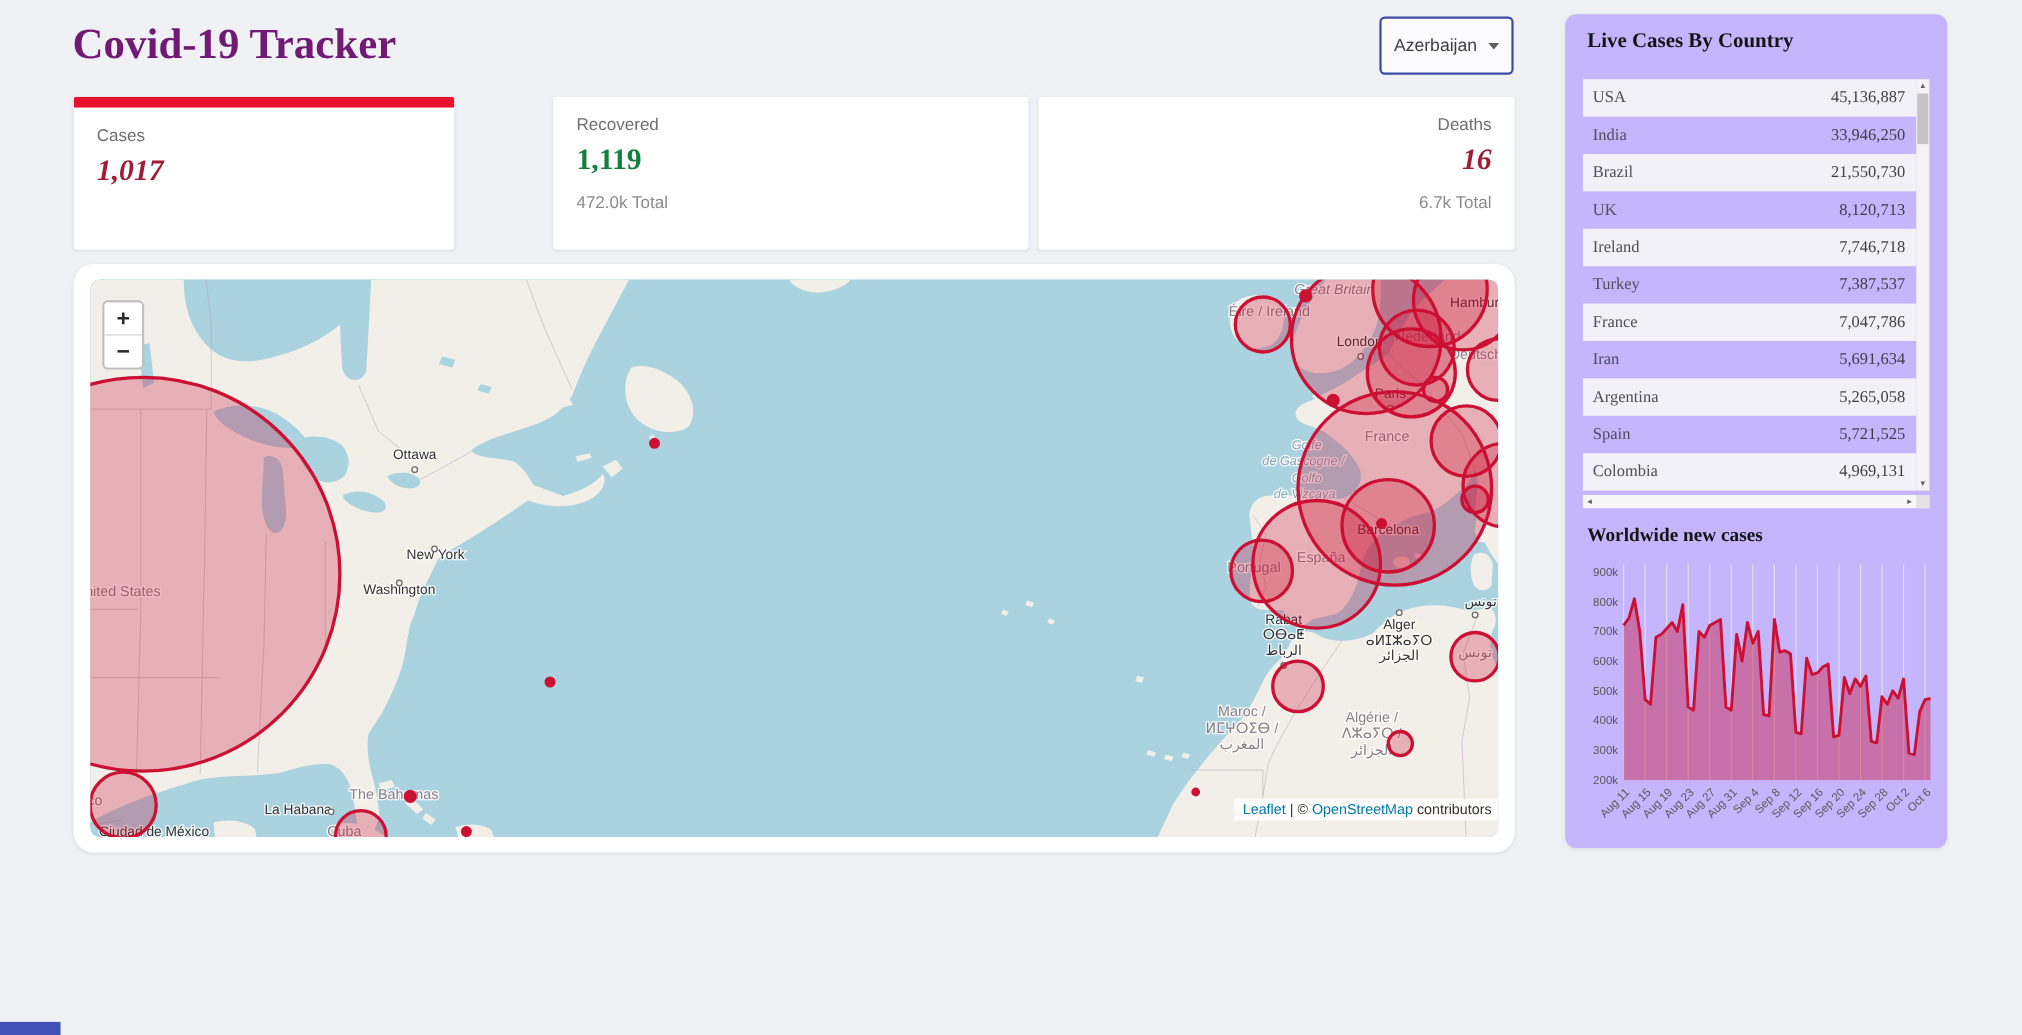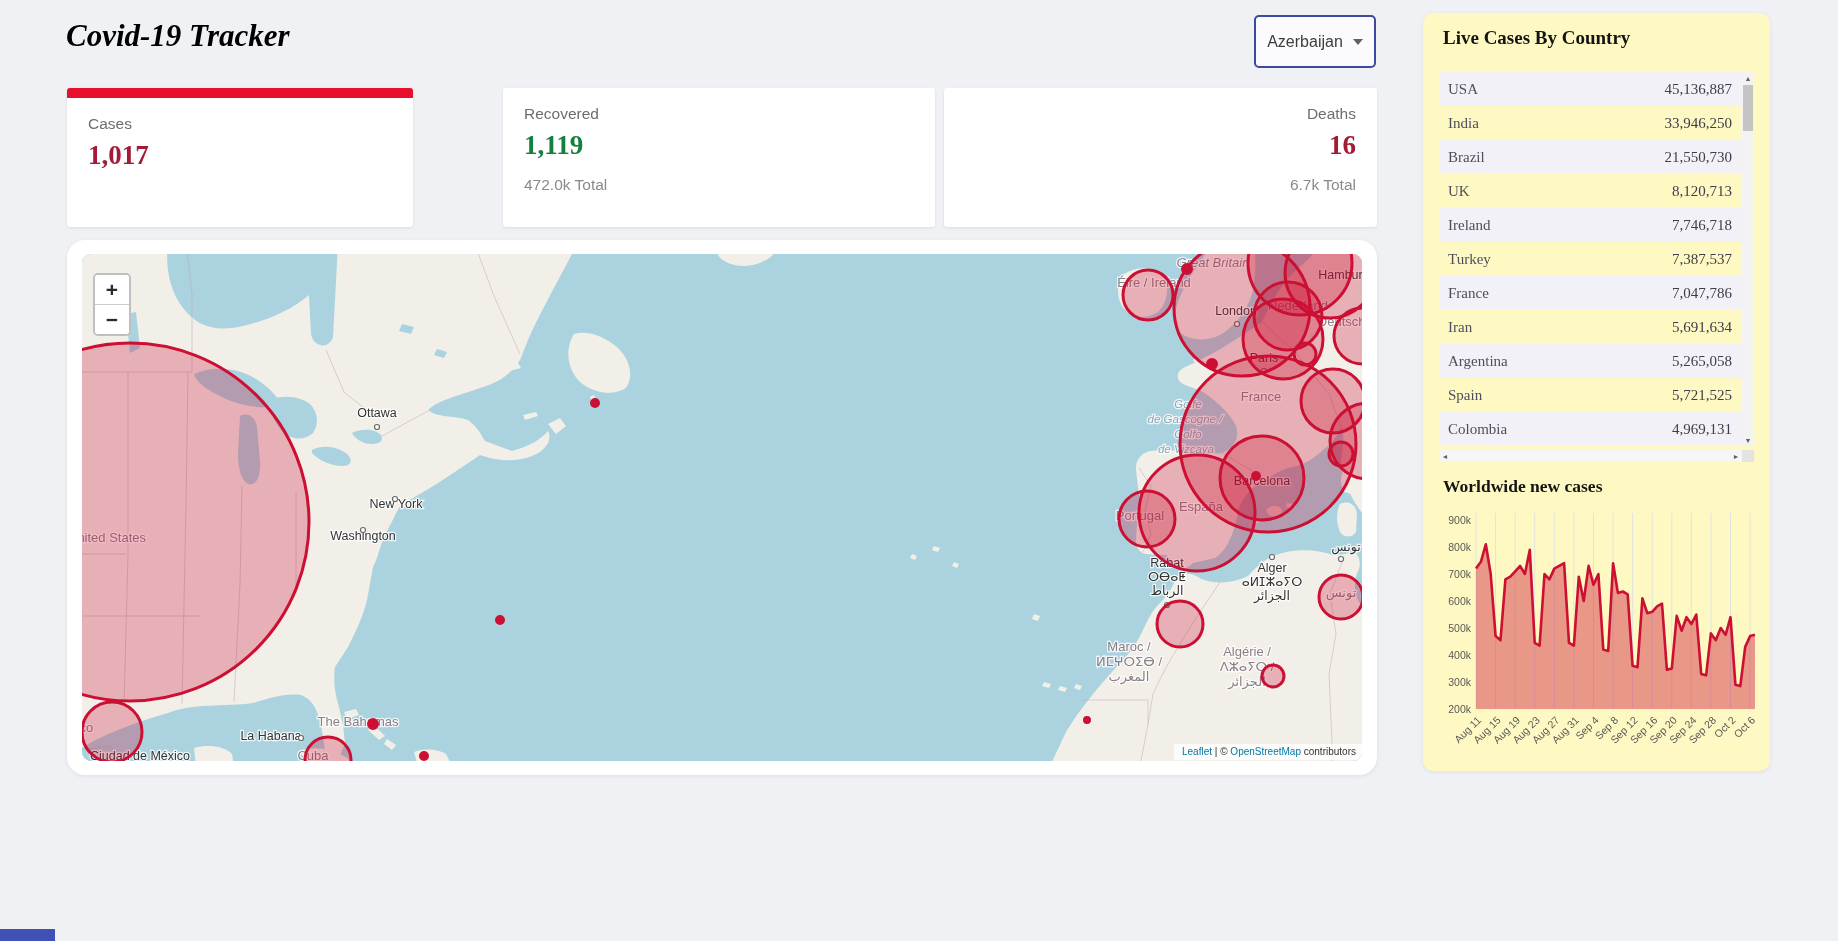--- a/index.html
+++ b/index.html
@@ -3,76 +3,76 @@
 <meta charset="utf-8">
 <style>
   html,body{margin:0;padding:0;}
   body{
     width:1838px;height:941px;position:relative;overflow:hidden;
     background:#eff1f5;font-family:"Liberation Sans",sans-serif;
   }
   
   .page-title{
     position:absolute;left:66px;top:18px;margin:0;
-    font-family:"Liberation Serif",serif;font-weight:bold;font-size:31px;color:#000000;font-style:italic;
+    font-family:"Liberation Serif",serif;font-weight:bold;font-size:39px;color:#701a75;
   }
   .country-select{
     position:absolute;left:1254px;top:15px;width:122px;height:53px;box-sizing:border-box;
     background:#fbfbfd;border:2px solid #3c4ba0;border-radius:5px;
     display:flex;align-items:center;justify-content:center;gap:10px;cursor:pointer;
     font-size:16px;color:#3e3e3e;
   }
   .caret{width:0;height:0;border-left:5px solid transparent;border-right:5px solid transparent;border-top:6px solid #616161;}
   
   .info-card{
     position:absolute;top:88px;height:139px;box-sizing:border-box;background:#fff;border-radius:3px;
     box-shadow:0 1px 3px rgba(0,0,0,.09);padding:17px 21px;
   }
   .info-card.selected{border-top:10px solid #e8102d;}
   .card-label{font-size:15.5px;color:#6e6e6e;margin-bottom:7px;}
   .card-value{font-family:"Liberation Serif",serif;font-weight:bold;font-size:27px;margin-bottom:15px;}
-  .card-value.red{color:#a11d35;}
+  .card-value.red{color:#a11d35;font-style:italic;}
   .card-value.green{color:#15803d;}
   .card-total{font-size:15.5px;color:#8a8a8a;}
   #card-cases{left:67px;width:346px;}
   #card-recovered{left:503px;width:432px;}
   #card-deaths{left:944px;width:433px;text-align:right;}
   
   .map-card{
     position:absolute;left:67px;top:240px;width:1310px;height:535px;background:#fff;border-radius:18px;
     box-shadow:0 1px 4px rgba(0,0,0,.08);
   }
   .map-frame{position:absolute;left:15px;top:14px;width:1280px;height:507px;border-radius:9px;overflow:hidden;background:#aad3df;cursor:grab;}
   .map-frame svg{display:block;}
   .zoom-ctl{
     position:absolute;left:11px;top:19px;width:34px;background:#fff;z-index:5;
     border:2px solid rgba(0,0,0,.25);border-radius:5px;overflow:hidden;
   }
   .zoom-btn{width:100%;height:29px;display:flex;align-items:center;justify-content:center;
     font-size:21px;font-weight:bold;color:#2b2b2b;background:#fff;cursor:pointer;}
   .zoom-btn + .zoom-btn{border-top:1px solid #ccc;}
   .attribution{
-    position:absolute;right:0;bottom:1px;z-index:5;background:rgba(255,255,255,.8);
-    padding:2px 6px 3px 8px;font-size:10px;color:#333;white-space:nowrap;
+    position:absolute;right:0;bottom:15px;z-index:5;background:rgba(255,255,255,.8);
+    padding:2px 6px 3px 8px;font-size:13px;color:#333;white-space:nowrap;
   }
   .attribution a{color:#0078A8;text-decoration:none;}
   
   text{font-family:"Liberation Sans","DejaVu Sans",sans-serif;}
   .mlbl{paint-order:stroke;stroke:rgba(255,255,255,.8);stroke-width:2.5px;}
   .city{fill:#333;font-size:12.5px;}
   .country{fill:#8b7e84;font-size:13px;}
   .it{font-style:italic;}
   .water-lbl{fill:#8ba7b5;font-style:italic;font-size:11.5px;}
   .citymark{fill:#fff;stroke:#6b6b6b;stroke-width:1.2;}
   .case-circle{fill:#cc1034;fill-opacity:.28;stroke:#cc1034;stroke-width:3;}
   .case-dot{fill:#cc1034;stroke:#cc1034;stroke-width:2;}
   .border-line{fill:none;stroke:#b9a3b5;stroke-width:.8;opacity:.6;}
   
   .side-panel{
-    position:absolute;left:1423px;top:13px;width:347px;height:758px;background:#fef9c3;border-radius:10px;
+    position:absolute;left:1423px;top:13px;width:347px;height:758px;background:#c4b5fd;border-radius:10px;
     box-shadow:0 1px 4px rgba(0,0,0,.08);
   }
   .panel-title{position:absolute;left:20px;top:14px;margin:0;font-family:"Liberation Serif",serif;font-size:19px;color:#141414;}
   .table-wrap{position:absolute;left:16px;top:59px;width:315px;height:376px;}
   .table-rows{position:absolute;left:0;top:0;width:303px;}
   .trow{height:34px;display:flex;align-items:center;justify-content:space-between;
     padding:0 10px 0 9px;font-family:"Liberation Serif",serif;font-size:15px;}
   .trow.shaded{background:#f2f1f8;}
   .tcountry{color:#4f4e5c;}
   .tcases{color:#3e3d49;font-weight:normal;text-align:right;}

